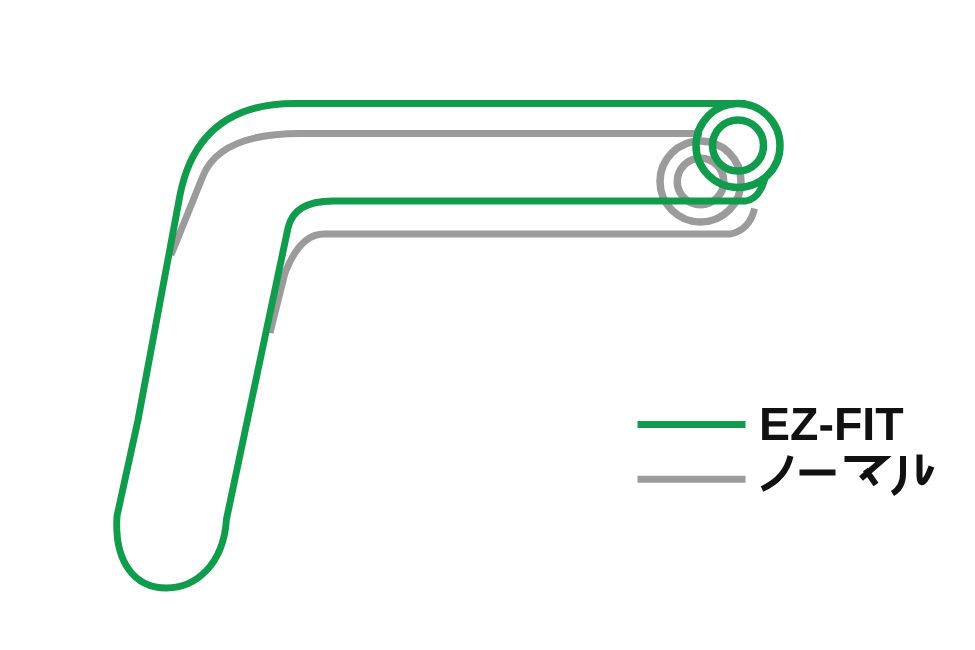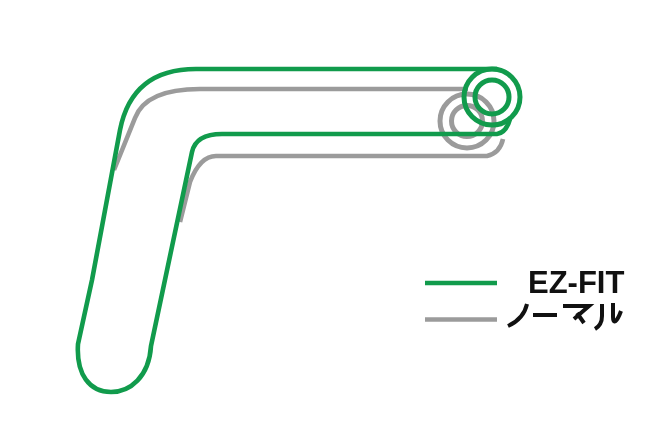--- a/index.html
+++ b/index.html
@@ -27,21 +27,20 @@
   .swatch-green{stroke:var(--green);}
   .swatch-gray{stroke:var(--gray);}
   .kana{fill:none;stroke:var(--text);stroke-width:4;stroke-linecap:butt;stroke-linejoin:miter;}
   .legend-text{
     position:absolute;
     left:506px;top:265px;
     font-size:31px;line-height:36px;
     font-weight:700;
     color:var(--text);
     white-space:nowrap;
-    margin-left:22px;
   }
 </style>
 </head>
 <body>
 
 <div class="stage">
   <svg width="650" height="433" viewBox="0 0 650 433">
 
     <g>
       <path class="tube tube-gray" d="M 468,89 L 200,89 Q 146,89 135,118 L 114,170"></path>

